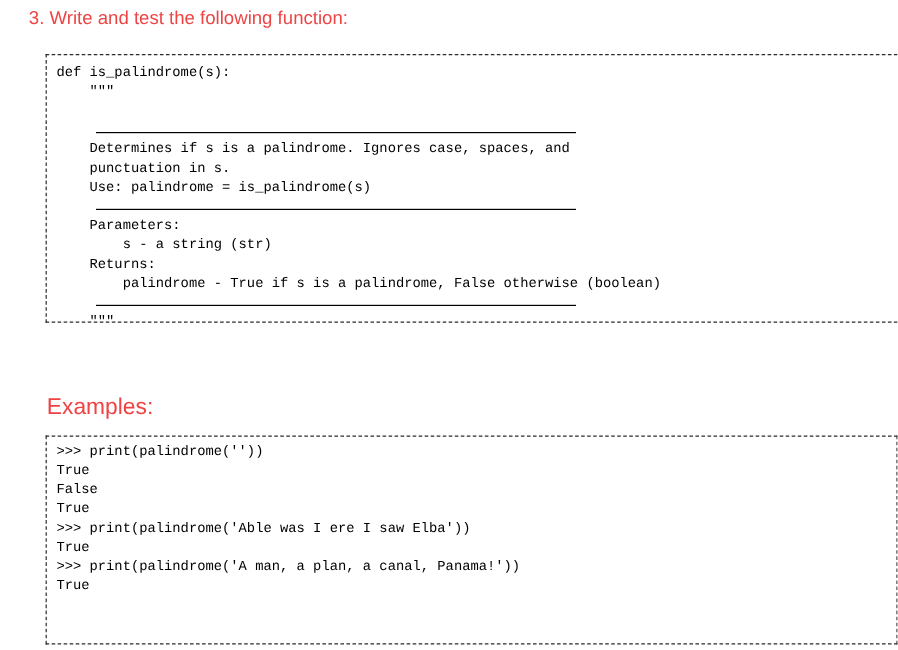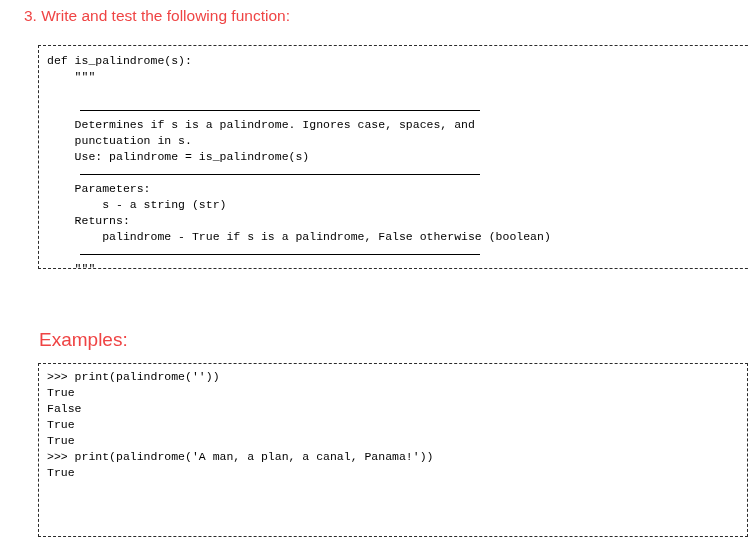--- a/index.html
+++ b/index.html
@@ -157,19 +157,20 @@
 
 
   <div class="prose para-examples">Examples:</div>
 
   <div class="codebox" id="codebox-examples">
     <div id="examples-lines">
         <div class="code-line">&gt;&gt;&gt; print(palindrome(''))</div>
         <div class="code-line">True</div>
         <div class="code-line">False</div>
         <div class="code-line">True</div>
+        <div class="code-line">&gt;&gt;&gt; print(palindrome('Able was I ere I saw Elba'))</div>
         <div class="code-line">True</div>
         <div class="code-line">&gt;&gt;&gt; print(palindrome('A man, a plan, a canal, Panama!'))</div>
         <div class="code-line">True</div>
       </div>
   </div>
 
 </div>
 
 </body></html>

